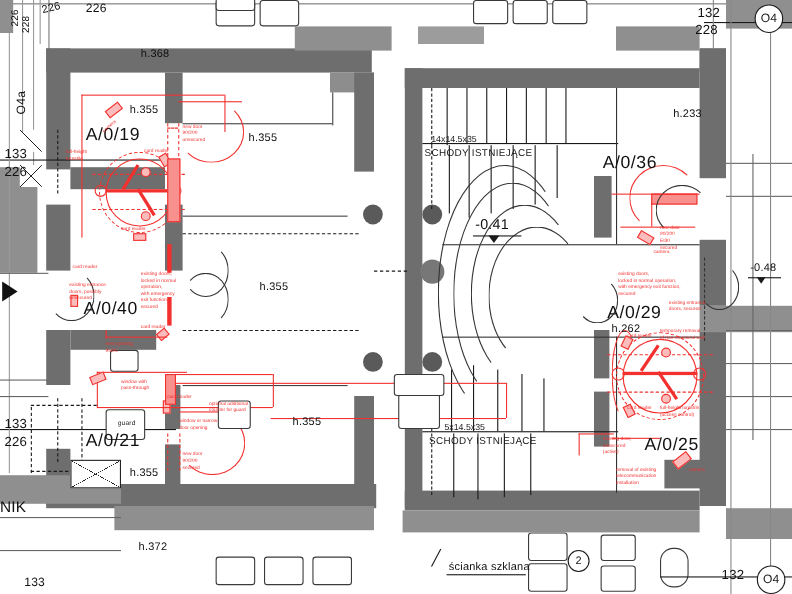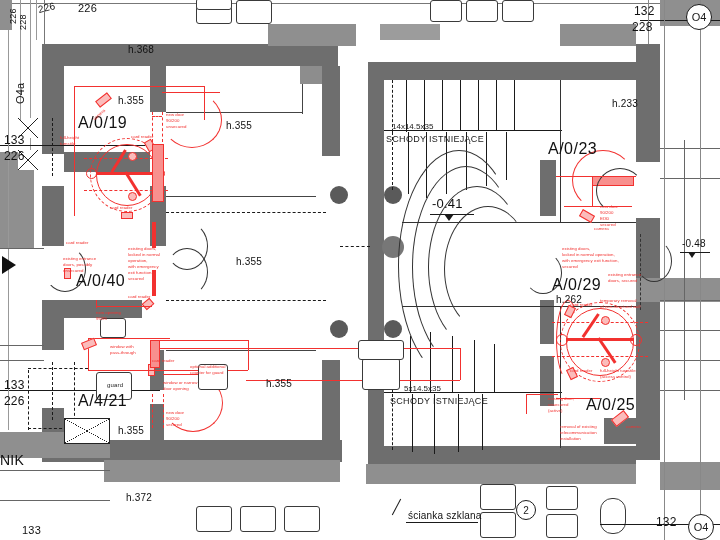--- a/index.html
+++ b/index.html
@@ -305,22 +305,22 @@
   <div class="rdev" style="left:612px;top:414px;width:14px;height:7px;transform:rotate(-38deg);"></div>
   <div class="rline" style="left:556px;top:398px;width:44px;"></div>
 
   <div class="rline" style="left:526px;top:394px;width:32px;"></div>
   <div class="rvline" style="left:526px;top:394px;height:20px;"></div>
 
   <div class="rline" style="left:556px;top:176px;width:80px;"></div>
 
   <div class="txt big" style="left:78px;top:114px;">A/0/19</div>
   <div class="txt big" style="left:76px;top:272px;">A/0/40</div>
-  <div class="txt big" style="left:78px;top:392px;">A/4/21</div>
-  <div class="txt big" style="left:548px;top:140px;">A/0/23</div>
+  <div class="txt big" style="left:78px;top:392px;">A/0/21</div>
+  <div class="txt big" style="left:548px;top:140px;">A/0/36</div>
   <div class="txt big" style="left:552px;top:276px;">A/0/29</div>
   <div class="txt big" style="left:586px;top:396px;">A/0/25</div>
 
   <div class="txt" style="left:128px;top:44px;">h.368</div>
   <div class="txt" style="left:118px;top:95px;">h.355</div>
   <div class="txt" style="left:226px;top:120px;">h.355</div>
   <div class="txt" style="left:236px;top:256px;">h.355</div>
   <div class="txt" style="left:266px;top:378px;">h.355</div>
   <div class="txt" style="left:118px;top:425px;">h.355</div>
   <div class="txt" style="left:612px;top:98px;">h.233</div>

